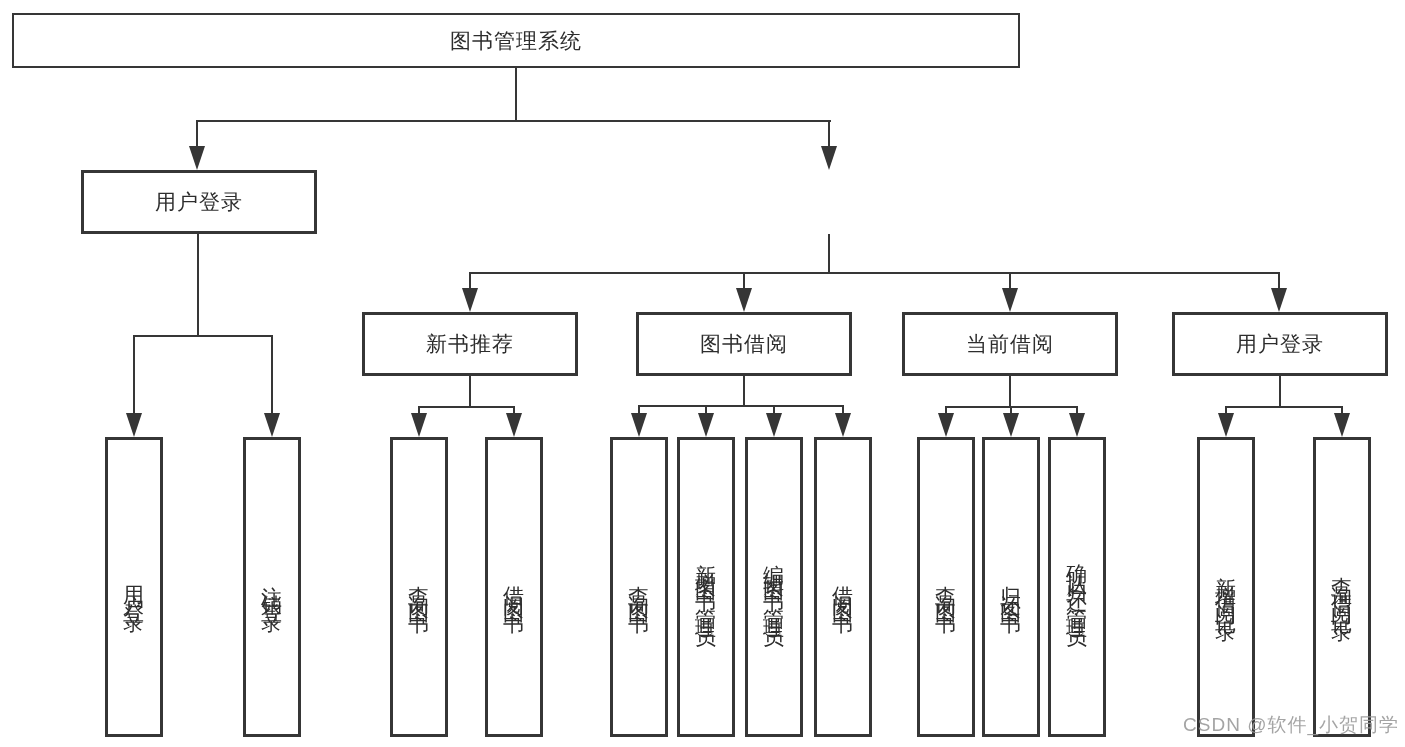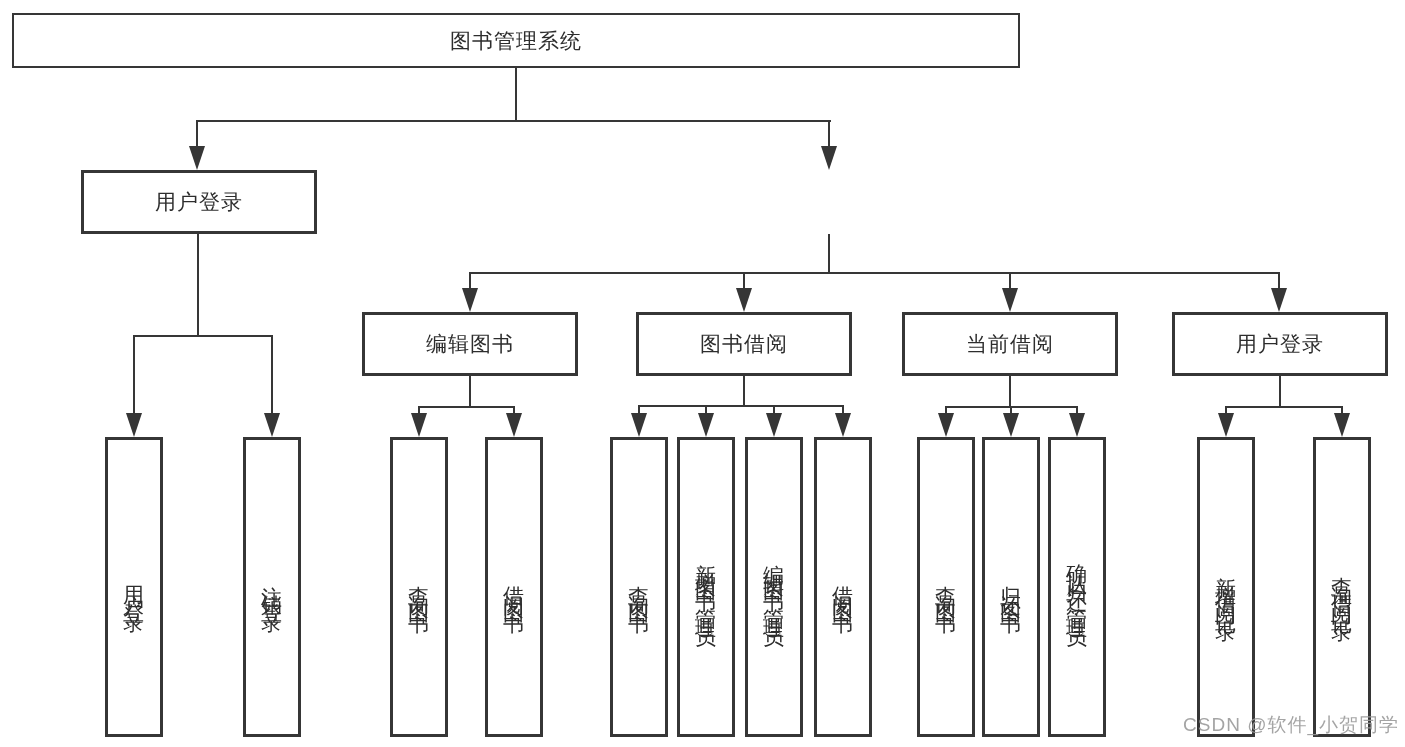--- a/index.html
+++ b/index.html
@@ -63,21 +63,21 @@
   <div class="vline" style="left:469px;top:272px;height:18px"></div>
   <div class="arrow" style="left:462px;top:288px"></div>
   <div class="vline" style="left:743px;top:272px;height:18px"></div>
   <div class="arrow" style="left:736px;top:288px"></div>
   <div class="vline" style="left:1009px;top:272px;height:18px"></div>
   <div class="arrow" style="left:1002px;top:288px"></div>
   <div class="vline" style="left:1278px;top:272px;height:18px"></div>
   <div class="arrow" style="left:1271px;top:288px"></div>
 
   <div class="box" style="left:362px;top:312px;width:216px;height:64px">
-    <span class="hlabel">编辑图书</span>
+    <span class="hlabel">新书推荐</span>
   </div>
   <div class="box" style="left:636px;top:312px;width:216px;height:64px">
     <span class="hlabel">图书借阅</span>
   </div>
   <div class="box" style="left:902px;top:312px;width:216px;height:64px">
     <span class="hlabel">当前借阅</span>
   </div>
   <div class="box" style="left:1172px;top:312px;width:216px;height:64px">
     <span class="hlabel">用户登录</span>
   </div>

